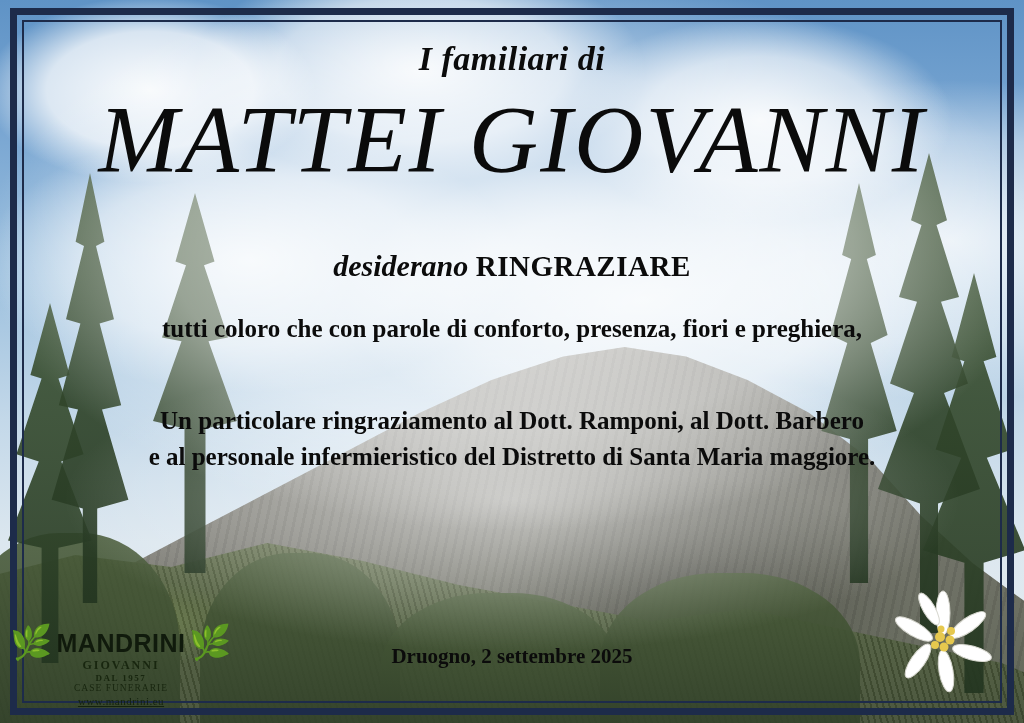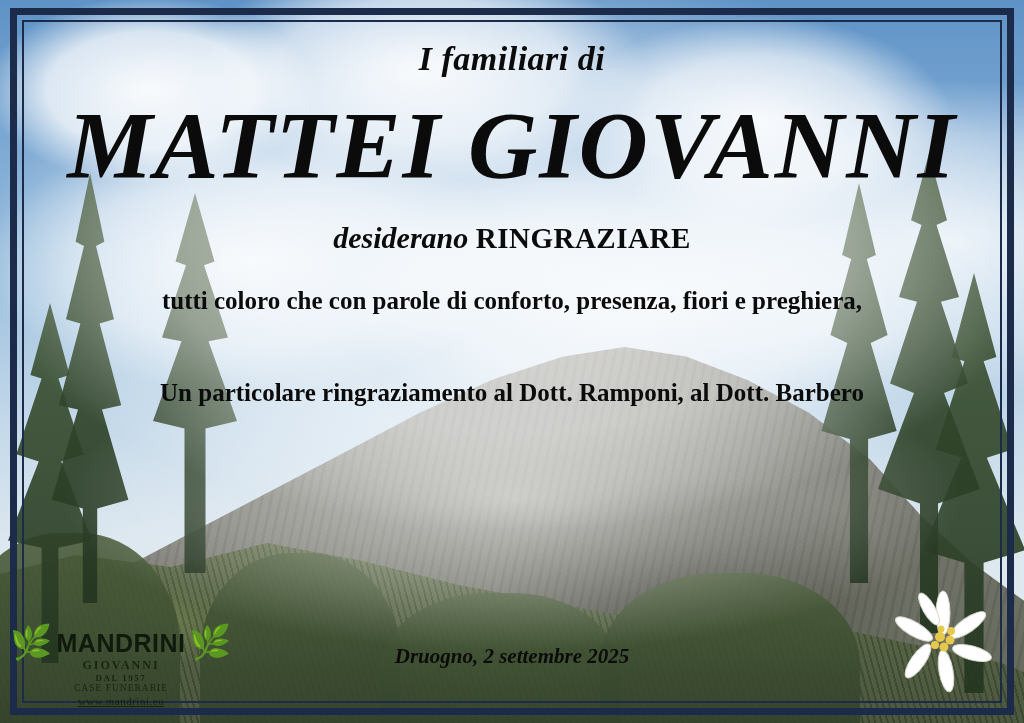--- a/index.html
+++ b/index.html
@@ -160,30 +160,30 @@
     color: #0b0b0b;
   }
   .line-intro {
     margin-top: 14px;
     font-size: 34px;
     font-weight: bold;
     font-style: italic;
     letter-spacing: 0.5px;
   }
   .deceased-name {
-    margin-top: 18px;
+    margin-top: 12px;
     font-size: 96px;
-    font-weight: bold;
+    font-weight: normal;
     font-style: italic;
     letter-spacing: 2px;
     line-height: 1.05;
     white-space: nowrap;
   }
   .line-thank {
-    margin-top: 24px;
+    margin-top: 58px;
     font-size: 30px;
     font-weight: bold;
     font-style: italic;
   }
   .line-thank .caps {
     font-style: normal;
     font-weight: bold;
     font-size: 29px;
     letter-spacing: 0.5px;
   }
@@ -195,21 +195,20 @@
   }
   .para.second {
     margin-top: 56px;
   }
   .place-date {
     position: absolute;
     left: 0; right: 0;
     bottom: 28px;
     font-size: 21px;
     font-weight: bold;
-    font-style: italic;
   }
 
   
   .logo {
     position: absolute;
     left: 36px;
     bottom: 16px;
     width: 170px;
     text-align: center;
     color: #15240f;
@@ -303,20 +302,21 @@
     <div class="line-thank">
       <span>desiderano </span><span class="caps">RINGRAZIARE</span>
     </div>
 
     <div class="para">
       <div>tutti coloro che con parole di conforto, presenza, fiori e preghiera,</div>
     </div>
 
     <div class="para second">
       <div>Un particolare ringraziamento al Dott. Ramponi, al Dott. Barbero</div>
+      <div>e al personale infermieristico del Distretto di Santa Maria maggiore.</div>
     </div>
 
     <div class="place-date">Druogno, 2 settembre 2025</div>
   </div>
 
   <div class="logo">
     <div class="logo-main">
       <span class="logo-wreath">🌿</span>
       <span class="logo-name">MANDRINI</span>
       <span class="logo-wreath">🌿</span>

